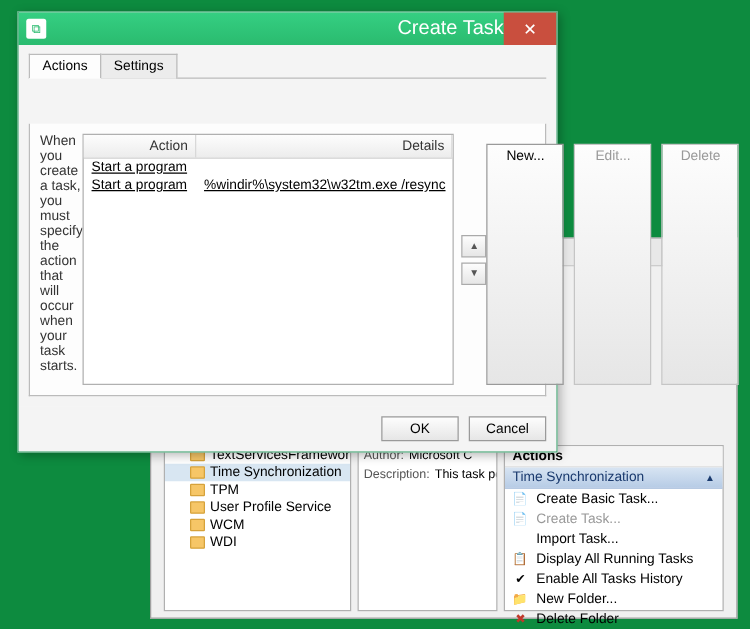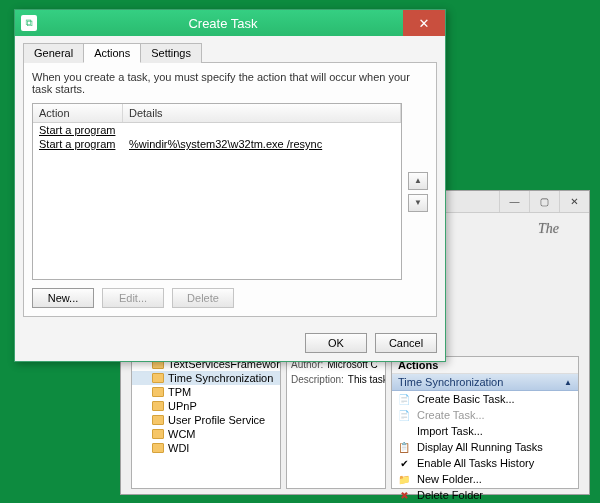--- a/index.html
+++ b/index.html
@@ -60,21 +60,21 @@
     right: 10px;
     bottom: 5px;
     display: flex;
     gap: 5px;
   }
   .tree-pane, .detail-pane, .actions-pane {
     background: #fff;
     border: 1px solid #b0b0b0;
   }
   .tree-pane { width: 150px; overflow: hidden; }
-  .detail-pane { width: 100px; overflow: hidden; font-size: 10px; }
+  .detail-pane { width: 112px; overflow: hidden; font-size: 10px; }
   .actions-pane { flex: 1; display: flex; flex-direction: column; }
   .tree-item {
     display: flex;
     align-items: center;
     gap: 4px;
     padding: 1px 4px 1px 20px;
     white-space: nowrap;
     overflow: hidden;
   }
   .tree-item.sel { background: #d8e6f2; }
@@ -128,23 +128,23 @@
   }
   .dlg .titlebar {
     height: 26px;
     background: #2fc77a;
     background: linear-gradient(#35cf82,#2abb6f);
     display: flex;
     align-items: center;
   }
   .dlg .titlebar .title {
     flex: 1;
-    text-align: center;
+    text-align: right;
     color: #fff;
-    font-size: 13px;
+    font-size: 16px;
   }
   .dlg .titlebar .icon {
     width: 16px; height: 16px;
     margin: 0 6px;
     background: #fff;
     border-radius: 2px;
     display:flex;align-items:center;justify-content:center;
     font-size:10px;color:#2abb6f;
   }
   .dlg .titlebar .close {
@@ -182,39 +182,41 @@
     border-bottom: 1px solid #fdfdfd;
     z-index: 2;
   }
   .tabpanel {
     border: 1px solid #bbb;
     border-top: none;
     background: #fdfdfd;
     flex: 1;
     padding: 8px;
     display: flex;
-    flex-direction: column;
+    flex-direction: row;
+    margin-top: 36px;
   }
   .instr { color: #333; margin-bottom: 8px; font-size: 11px; }
   .list-wrap {
     flex: 1;
     display: flex;
     gap: 6px;
   }
   .listview {
     flex: 1;
     border: 1px solid #b0b0b0;
     background: #fff;
     display: flex;
     flex-direction: column;
   }
   .listhdr {
     display: flex;
     background: linear-gradient(#fdfdfd,#ececec);
     border-bottom: 1px solid #d0d0d0;
+    text-align: right;
   }
   .listhdr .col {
     padding: 3px 6px;
     border-right: 1px solid #d8d8d8;
     font-size: 11px;
     color: #333;
   }
   .col-a { width: 90px; }
   .col-d { flex: 1; }
   .listbody { flex: 1; }
@@ -282,24 +284,20 @@
         <div class="tree-item sel">
           <div class="folder-icon"></div>
           <span>Time Synchronization</span>
         </div>
         <div class="tree-item">
           <div class="folder-icon"></div>
           <span>TPM</span>
         </div>
         <div class="tree-item">
           <div class="folder-icon"></div>
-          <span>UPnP</span>
-        </div>
-        <div class="tree-item">
-          <div class="folder-icon"></div>
           <span>User Profile Service</span>
         </div>
         <div class="tree-item">
           <div class="folder-icon"></div>
           <span>WCM</span>
         </div>
         <div class="tree-item">
           <div class="folder-icon"></div>
           <span>WDI</span>
         </div>
@@ -356,21 +354,20 @@
 </div>
 
 <div class="dlg">
   <div class="titlebar">
     <div class="icon">⧉</div>
     <div class="title">Create Task</div>
     <div class="close">✕</div>
   </div>
   <div class="body">
     <div class="tabs" id="tabs">
-        <div class="tab">General</div>
         <div class="tab active">Actions</div>
         <div class="tab">Settings</div>
       </div>
     <div class="tabpanel">
       <div class="instr">When you create a task, you must specify the action that will occur when your task starts.</div>
       <div class="list-wrap">
         <div class="listview">
           <div class="listhdr">
             <div class="col col-a">Action</div>
             <div class="col col-d">Details</div>

